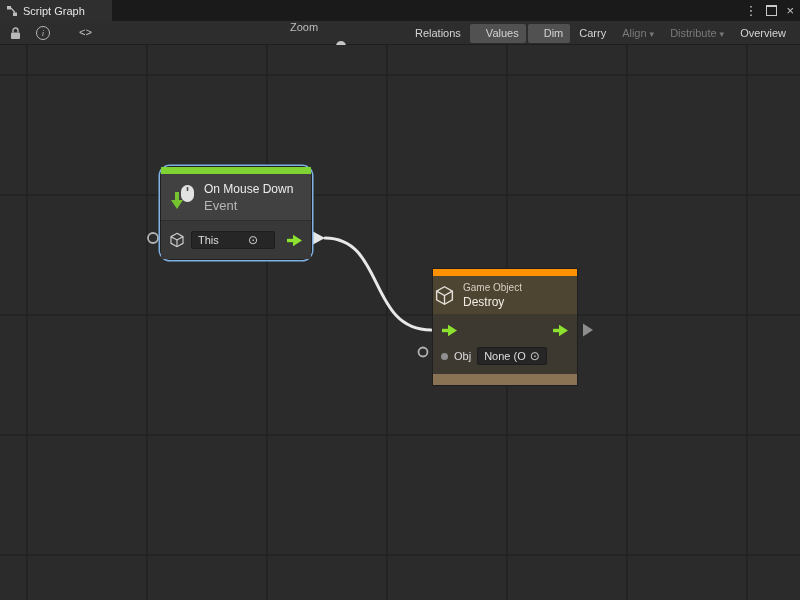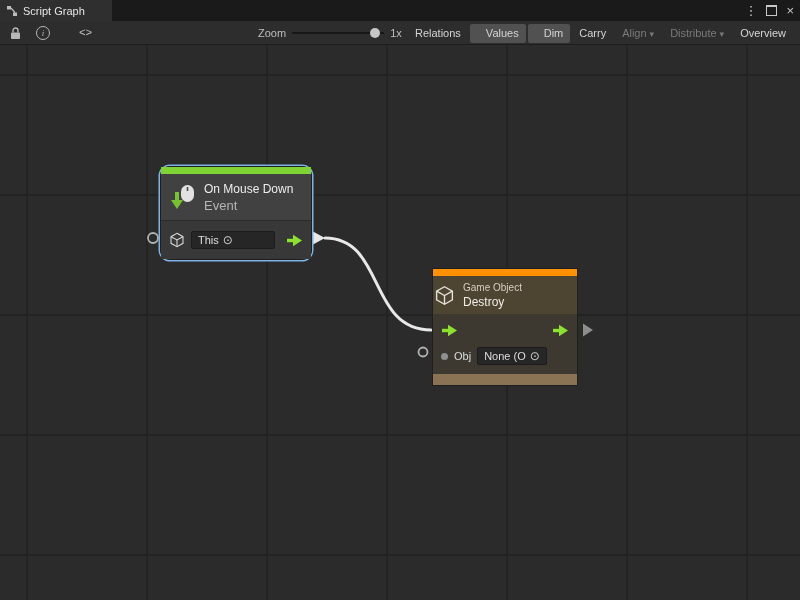--- a/index.html
+++ b/index.html
@@ -18,21 +18,21 @@
   
   .toolbar{position:absolute;top:21px;left:0;width:800px;height:24px;background:#2d2d2d;
            border-bottom:1px solid #1e1e1e;box-sizing:border-box;}
   .tb-group{position:absolute;top:0;height:24px;display:flex;align-items:center;}
   .tb-left{left:5px;gap:8px;}
   .tb-icon{display:inline-flex;align-items:center;justify-content:center;width:20px;height:18px;color:#c4c4c4;}
   .code-glyph{font-family:"Liberation Mono","DejaVu Sans Mono",monospace;font-size:11px;color:#c4c4c4;margin-left:18px;}
   .info-circle{width:12px;height:12px;border:1px solid #b8b8b8;border-radius:50%;
     font-size:9px;font-style:italic;color:#b8b8b8;display:inline-flex;align-items:center;justify-content:center;font-family:"Liberation Serif","DejaVu Serif",serif;}
   .tb-name{left:133px;gap:7px;color:#cfcfcf;font-size:11px;}
-  .tb-zoom{left:258px;gap:6px;color:#bdbdbd;font-size:11px;}
+  .tb-zoom{left:258px;gap:6px;color:#bdbdbd;font-size:11px;flex-direction:column;}
   .slider{position:relative;width:92px;height:14px;}
   .slider-track{position:absolute;left:0;right:0;top:6px;height:2px;background:#171717;}
   .slider-thumb{position:absolute;top:2px;left:78px;width:10px;height:10px;border-radius:50%;background:#c6c6c6;}
   .tb-buttons{left:408px;right:0;overflow:hidden;gap:2px;flex-wrap:nowrap;}
   .tbtn{flex:0 0 auto;background:transparent;border:none;color:#d4d4d4;font-size:11px;
         font-family:inherit;padding:3px 7px;border-radius:2px;height:19px;line-height:13px;white-space:nowrap;cursor:default;}
   .tbtn.active{background:#515151;padding-left:16px;}
   .tbtn.disabled{color:#7a7a7a;}
   .caret{margin-left:3px;font-size:9px;}
 
@@ -59,22 +59,22 @@
   .node-body{display:flex;align-items:center;gap:6px;background:#383838;border-top:1px solid #2d2d2d;
              padding:0 8px;height:39px;box-sizing:border-box;}
   .node-head2{display:flex;align-items:center;gap:8px;padding:4px 1px;background:#4e4432;height:38px;box-sizing:border-box;}
   .node-cat{color:#d6cfc2;font-size:10px;}
   .node-title2{color:#f1ede5;font-size:12px;margin-top:2px;}
   .node-body2{background:#3d3931;padding:6px 8px 8px 8px;box-sizing:border-box;}
   .flow-row{display:flex;align-items:center;justify-content:space-between;height:20px;}
   .param-row{display:flex;align-items:center;gap:6px;margin-top:6px;height:20px;}
   .param-dot{width:7px;height:7px;border-radius:50%;background:#909090;}
   .param-label{color:#dddddd;font-size:11px;}
-  .obj-field{display:flex;align-items:center;justify-content:flex-start;background:#262626;
-             border:1px solid #1c1c1c;border-radius:2px;padding:1px 4px 1px 6px;color:#dedede;
+  .obj-field{display:flex;align-items:center;justify-content:space-between;background:#262626;
+             border:1px solid #1c1c1c;border-radius:2px;padding:1px 16px 1px 6px;color:#dedede;
              font-size:11px;height:18px;box-sizing:border-box;overflow:hidden;white-space:nowrap;}
   .field-this{width:84px;}
   .field-none{width:70px;}
   .target-glyph{color:#cfcfcf;font-size:12px;line-height:1;margin-left:4px;}
   .flow-arrow{display:inline-flex;}
   .ml-auto{margin-left:auto;}
   .icon-box{display:inline-flex;align-items:center;justify-content:center;}
 </style>
 </head>
 <body>

